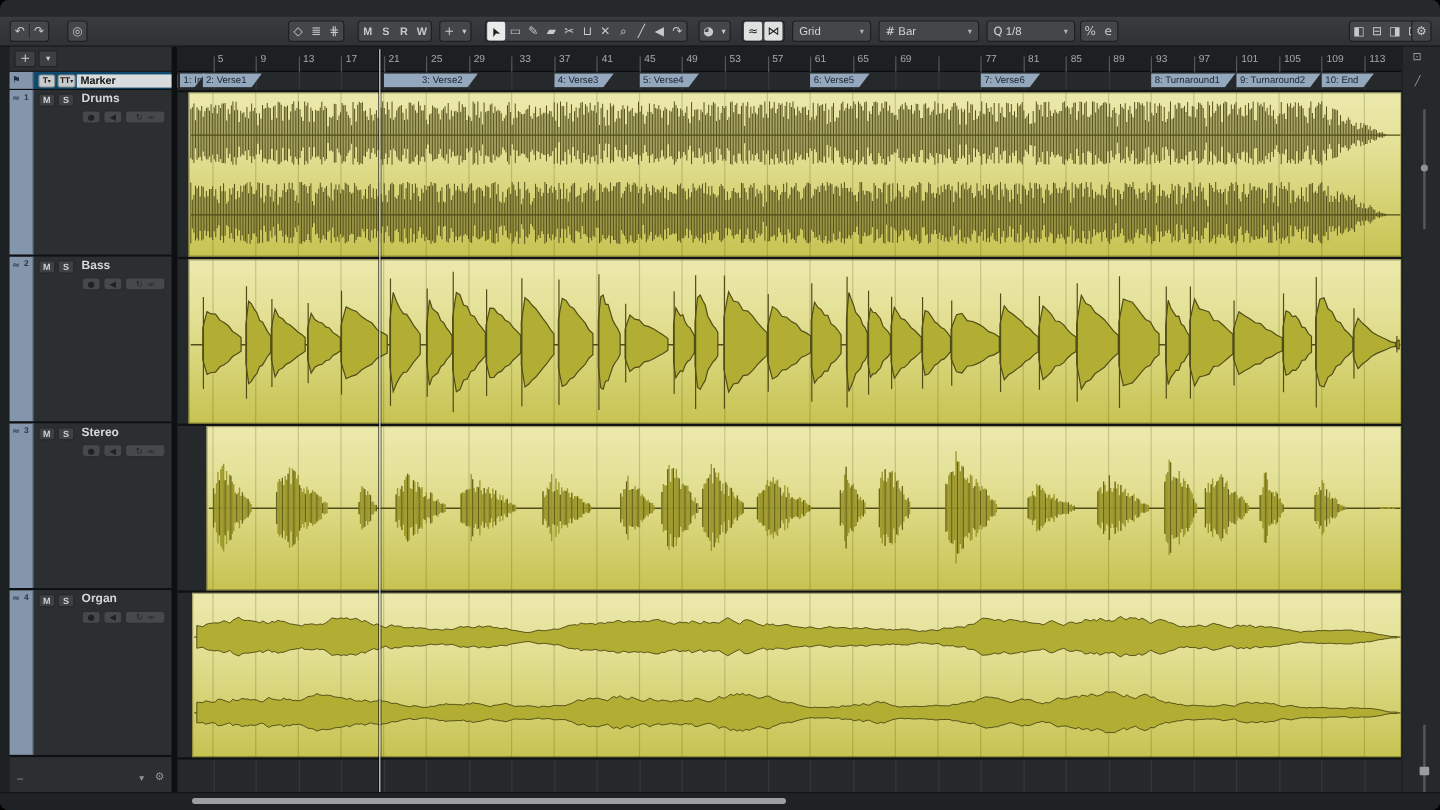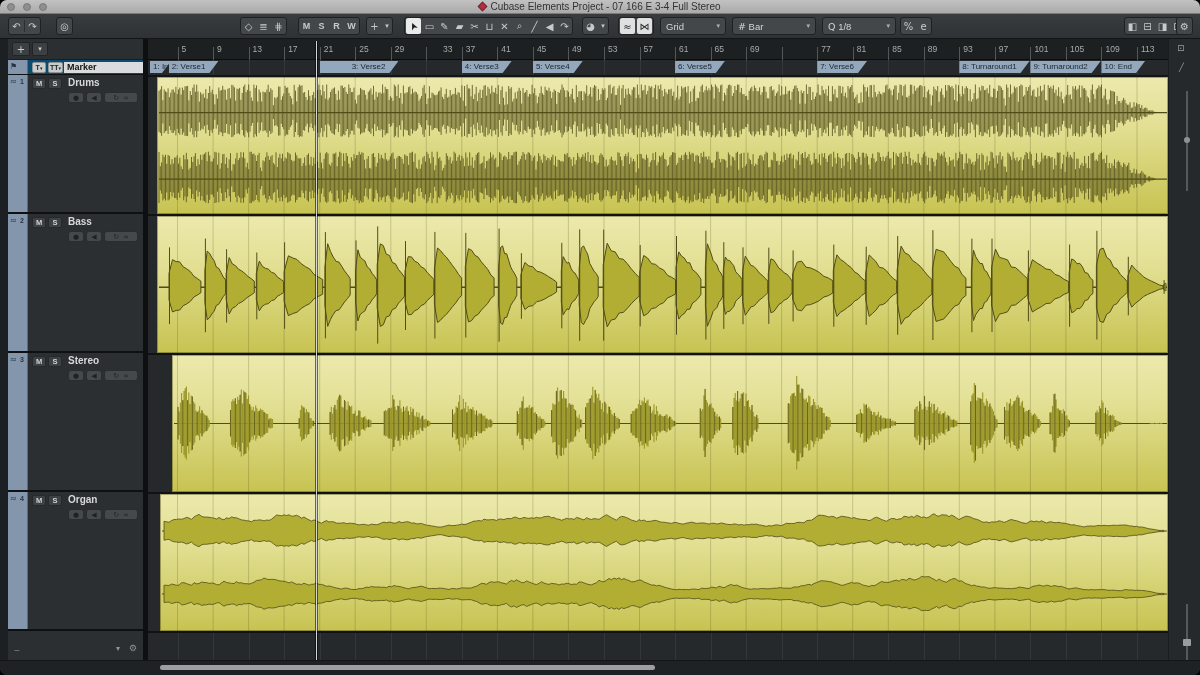--- a/index.html
+++ b/index.html
@@ -75,31 +75,20 @@
   
   .bottombar{position:absolute;left:0;top:660px;width:1200px;height:15px;background:#1f2224;border-top:1px solid #121415;box-sizing:border-box;}
   .hthumb{position:absolute;left:160px;top:4px;width:495px;height:5px;background:#9c9ea0;border-radius:3px;}
 </style>
 </head>
 <body>
 
 <div class="stage">
 <div class="window">
 
-  <div class="titlebar">
-    <div class="lights">
-      <div class="light"></div>
-      <div class="light"></div>
-      <div class="light"></div>
-    </div>
-    <div class="wtitle">
-      <span class="cubase-logo"></span>
-      <span>Cubase Elements Project - 07 166 E 3-4 Full Stereo</span>
-    </div>
-  </div>
 
   <div class="toolbar">
     <div class="tg" style="left:8px;">
       <div class="tb ic">↶</div>
       <div class="sep"></div>
       <div class="tb ic">↷</div>
     </div>
     <div class="tg" style="left:56px;">
       <div class="tb ic">◎</div>
     </div>
@@ -320,21 +309,21 @@
             <div class="rlab" style="left: 104.608px;">13</div>
             <div class="rtick" style="left: 136.144px;"></div>
             <div class="rlab" style="left: 140.144px;">17</div>
             <div class="rtick" style="left: 171.68px;"></div>
             <div class="rlab" style="left: 175.68px;">21</div>
             <div class="rtick" style="left: 207.216px;"></div>
             <div class="rlab" style="left: 211.216px;">25</div>
             <div class="rtick" style="left: 242.752px;"></div>
             <div class="rlab" style="left: 246.752px;">29</div>
             <div class="rtick" style="left: 278.288px;"></div>
-            <div class="rlab" style="left: 295px;">33</div>
+            <div class="rlab" style="left: 285px;">33</div>
             <div class="rtick" style="left: 313.824px;"></div>
             <div class="rlab" style="left: 317.824px;">37</div>
             <div class="rtick" style="left: 349.36px;"></div>
             <div class="rlab" style="left: 353.36px;">41</div>
             <div class="rtick" style="left: 384.896px;"></div>
             <div class="rlab" style="left: 388.896px;">45</div>
             <div class="rtick" style="left: 420.432px;"></div>
             <div class="rlab" style="left: 424px; text-align: right;">49</div>
             <div class="rtick" style="left: 455.968px;"></div>
             <div class="rlab" style="left: 459.968px;">53</div>

